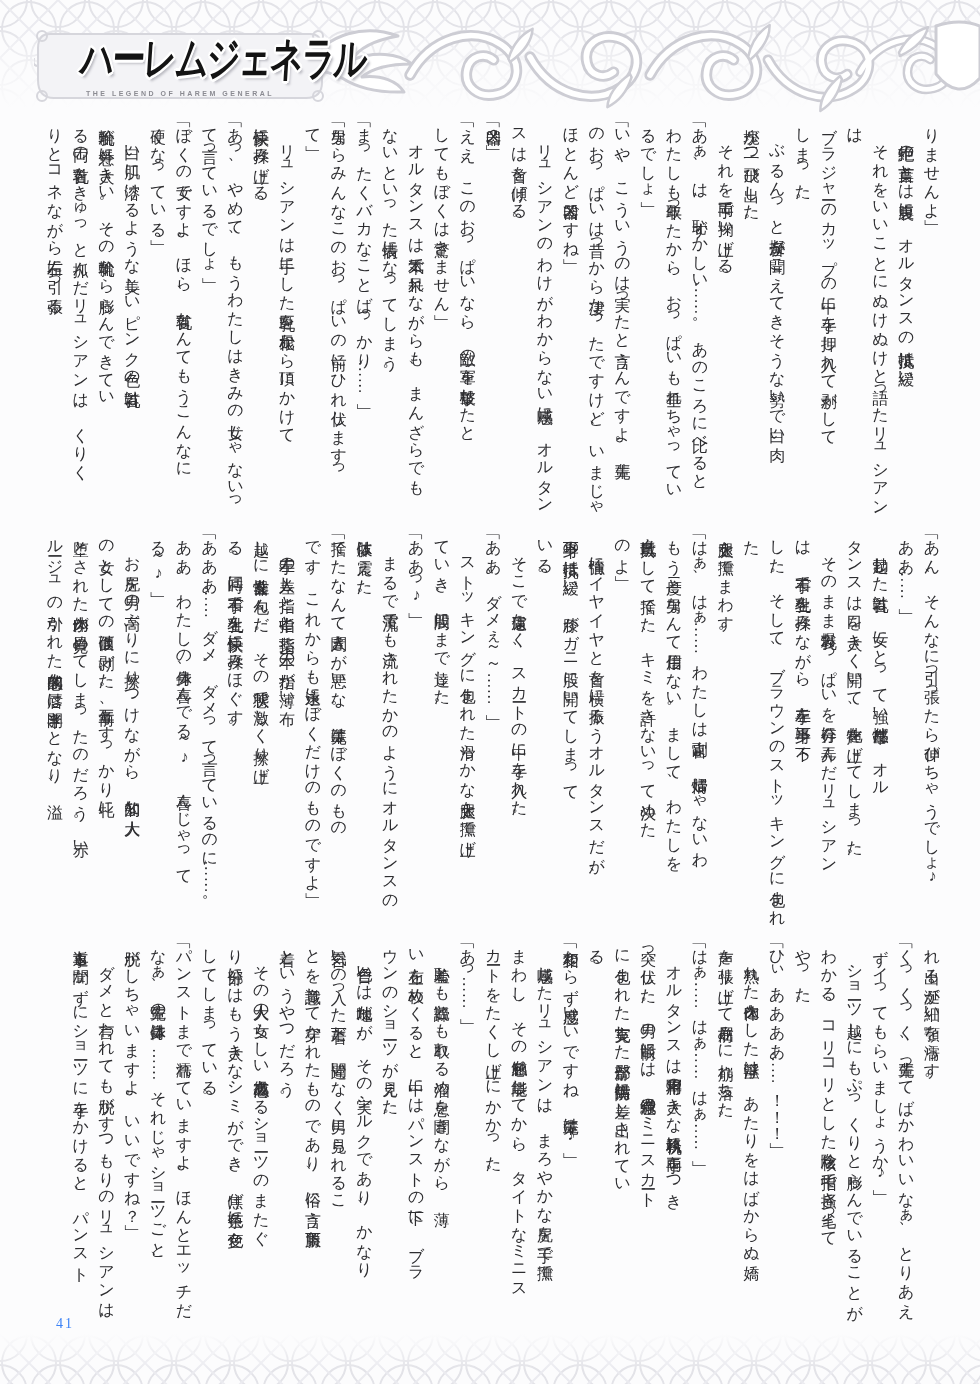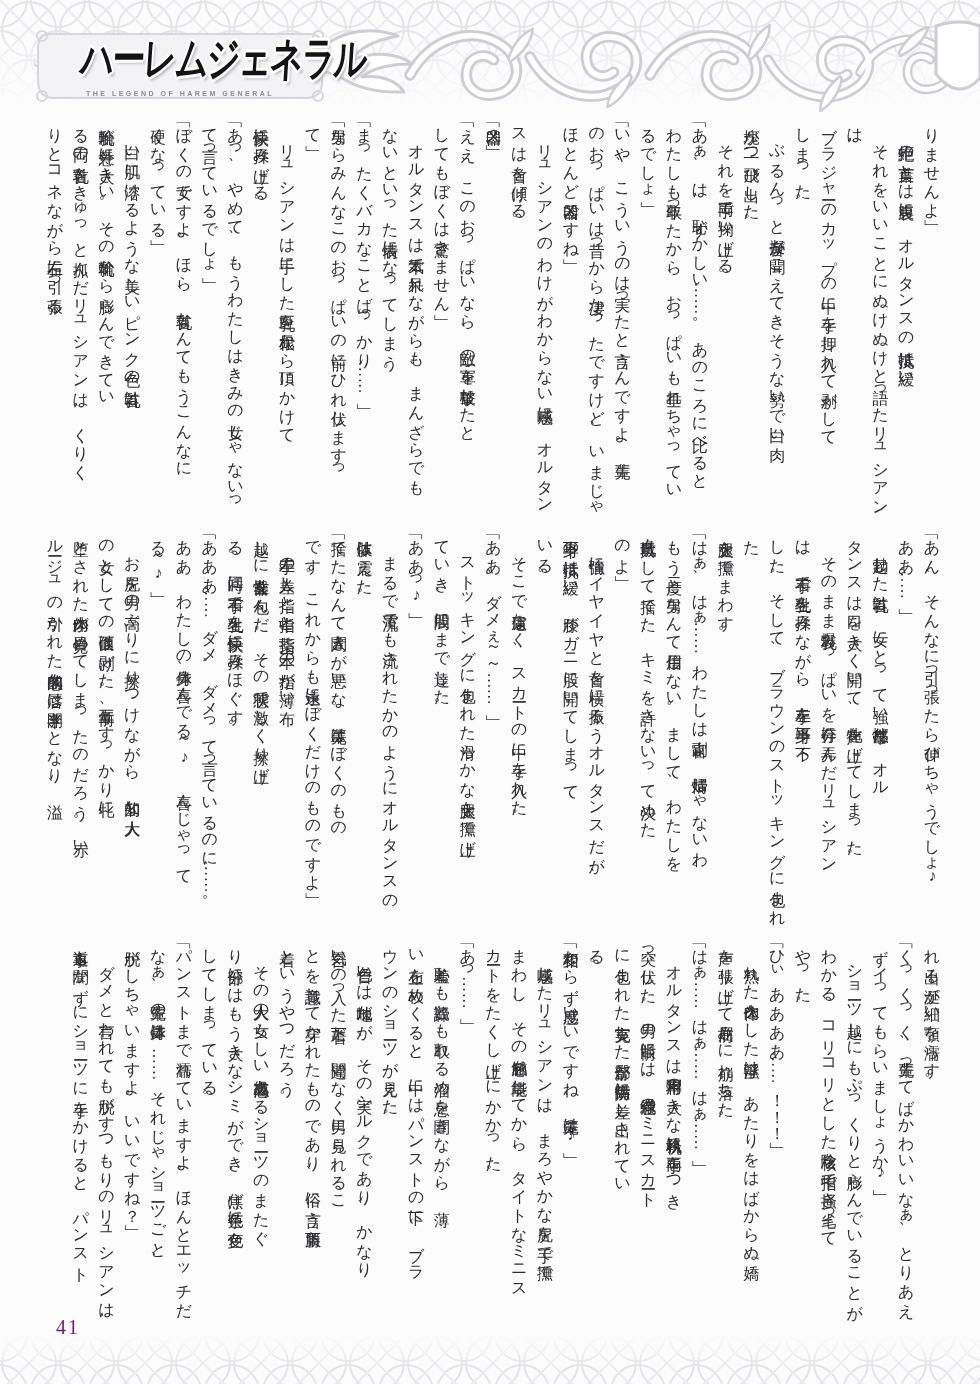--- a/index.html
+++ b/index.html
@@ -53,21 +53,21 @@
     font-size:16px;line-height:25.8px;letter-spacing:0.45px;
     color:#2d2d30;
   }
   .vband p{margin:0;}
   .vband.b1{top:117px;}
   .vband.b2{top:529px;}
   .vband.b3{top:938px;}
   
   .page-number{
     position:absolute;left:56px;top:1316px;
-    font-size:20px;letter-spacing:2px;color:#701a75;
+    font-size:14px;letter-spacing:2px;color:#3b82f6;
   }
 </style>
 </head>
 <body>
 
 <div class="page">
 
   <svg class="lattice top" width="980" height="108" viewBox="0 0 980 108">
     <defs>
       <pattern id="latTop" width="58" height="58" patternUnits="userSpaceOnUse">

